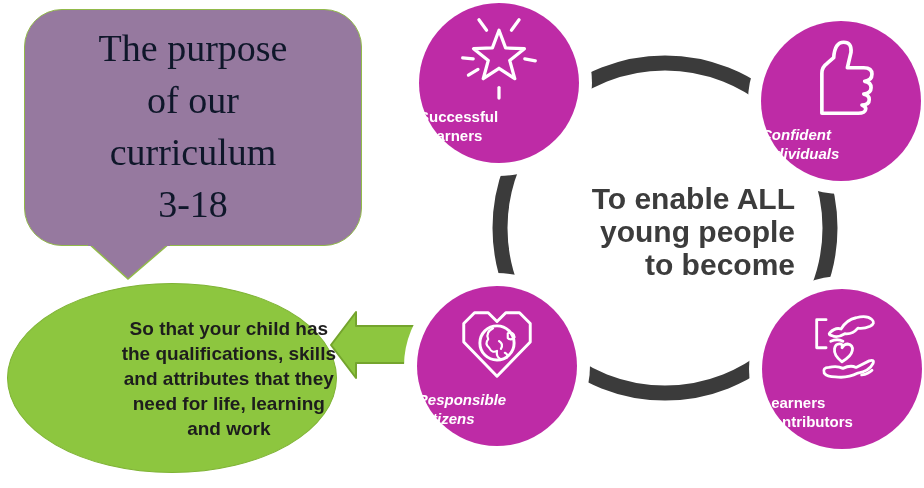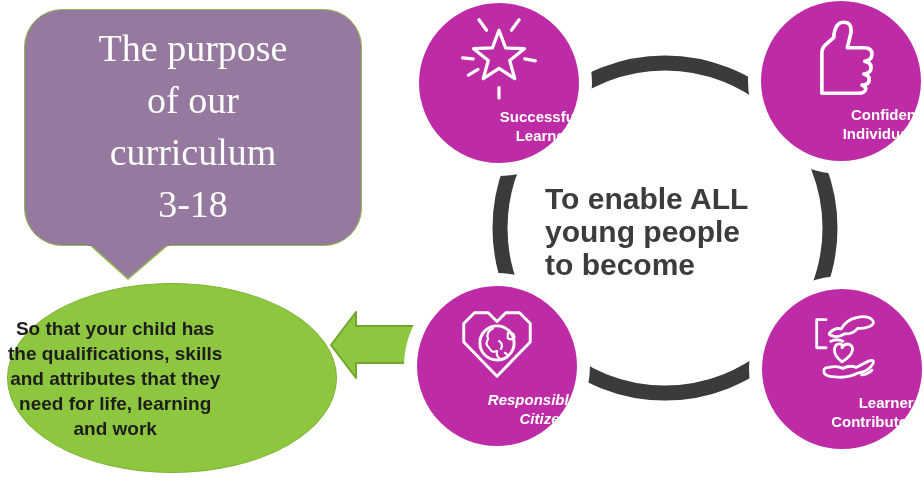--- a/index.html
+++ b/index.html
@@ -9,58 +9,58 @@
   }
   
   .bubble{
     position:absolute;left:24px;top:9px;width:338px;height:237px;
     background:#96799F;border:1.5px solid #92BA4A;border-radius:38px;
     box-sizing:border-box;z-index:3;
     display:flex;align-items:center;justify-content:center;
   }
   .bubble-text{
     font-family:"Liberation Serif",serif;
-    font-size:38px;line-height:52px;color:#ffffff;
+    font-size:38px;line-height:52px;color:#0f172a;
     text-align:center;white-space:pre-line;margin-top:-4px;
   }
   .bubble-tail{position:absolute;left:80px;top:243px;z-index:4;}
   
   .green-ellipse{
     position:absolute;left:7px;top:283px;width:330px;height:190px;
     background:#8DC63F;border:1px solid #7FB335;border-radius:50%;
     box-sizing:border-box;z-index:2;
-    display:flex;align-items:center;justify-content:flex-start;
+    display:flex;align-items:center;justify-content:flex-end;
   }
   .ellipse-text{
     font-size:19px;line-height:25px;font-weight:bold;color:#1d1d1d;
     text-align:center;white-space:pre-line;
   }
   
   .arrow-svg{position:absolute;left:328px;top:309px;z-index:2;}
   
   .ring-svg{position:absolute;left:0;top:0;z-index:1;}
   .node{
     position:absolute;width:160px;height:160px;border-radius:50%;
     background:#BE2BA6;box-shadow:0 0 0 13px #ffffff;z-index:2;
   }
   .node-tl{left:419px;top:3px;}
-  .node-tr{left:761px;top:1px;}
+  .node-tr{left:761px;top:21px;font-style:italic;}
   .node-bl{left:417px;top:286px;font-style:italic;}
   .node-br{left:762px;top:289px;}
   .node-icon{
     position:absolute;left:50%;transform:translateX(-50%);top:8px;
   }
   .node-label{
     position:absolute;left:0;top:104px;width:100%;
-    text-align:right;color:#ffffff;font-weight:bold;
+    text-align:left;color:#ffffff;font-weight:bold;
     font-size:15px;line-height:19px;white-space:pre-line;
   }
   .center-text{
     position:absolute;left:545px;top:182px;width:250px;z-index:2;
-    text-align:left;color:#3C3C3C;font-weight:bold;
+    text-align:right;color:#3C3C3C;font-weight:bold;
     font-size:30px;line-height:33px;white-space:pre-line;
   }
   .icon-stroke{fill:none;stroke:#ffffff;stroke-linecap:round;stroke-linejoin:round;}
 </style>
 </head>
 <body>
 
 <div class="stage">
 
   <div class="bubble">

